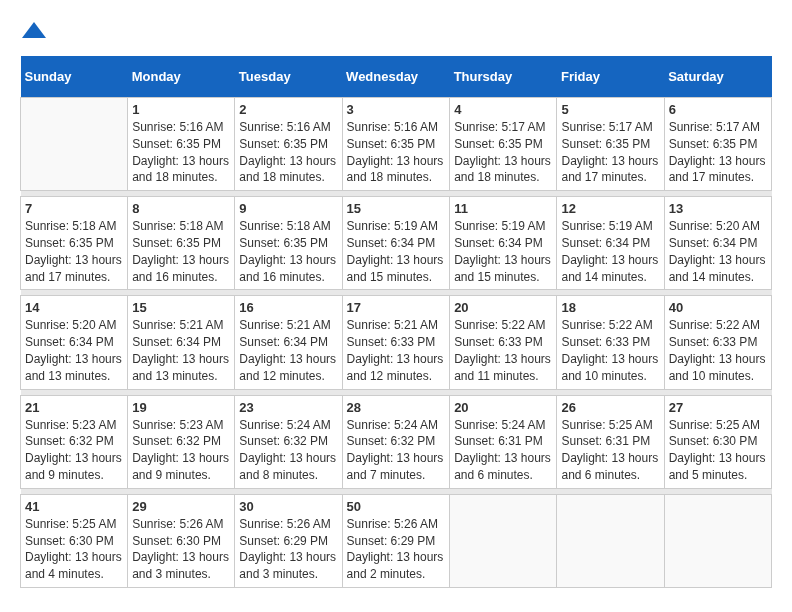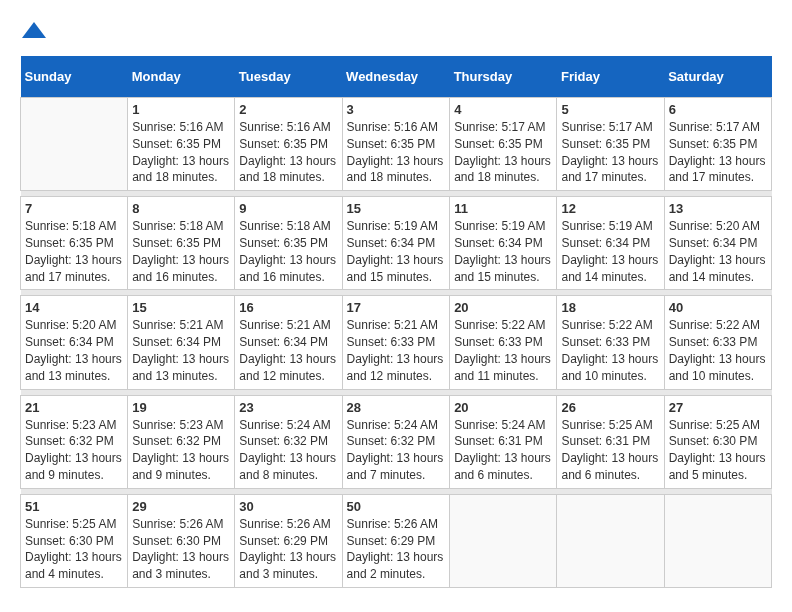--- a/index.html
+++ b/index.html
@@ -182,21 +182,21 @@
         <span class="day-info">Sunrise: 5:24 AM<br>Sunset: 6:31 PM<br>Daylight: 13 hours and 6 minutes.</span></td>
         <td><span class="day-number">26</span>
         <span class="day-info">Sunrise: 5:25 AM<br>Sunset: 6:31 PM<br>Daylight: 13 hours and 6 minutes.</span></td>
         <td><span class="day-number">27</span>
         <span class="day-info">Sunrise: 5:25 AM<br>Sunset: 6:30 PM<br>Daylight: 13 hours and 5 minutes.</span></td>
       </tr>
       <tr class="row-separator">
         <td colspan="7"></td>
       </tr>
       <tr>
-        <td><span class="day-number">51</span>
+        <td><span class="day-number">41</span>
         <span class="day-info">Sunrise: 5:25 AM<br>Sunset: 6:30 PM<br>Daylight: 13 hours and 4 minutes.</span></td>
         <td><span class="day-number">29</span>
         <span class="day-info">Sunrise: 5:26 AM<br>Sunset: 6:30 PM<br>Daylight: 13 hours and 3 minutes.</span></td>
         <td><span class="day-number">30</span>
         <span class="day-info">Sunrise: 5:26 AM<br>Sunset: 6:29 PM<br>Daylight: 13 hours and 3 minutes.</span></td>
         <td><span class="day-number">50</span>
         <span class="day-info">Sunrise: 5:26 AM<br>Sunset: 6:29 PM<br>Daylight: 13 hours and 2 minutes.</span></td>
         <td class="empty"></td>
         <td class="empty"></td>
         <td class="empty"></td>

